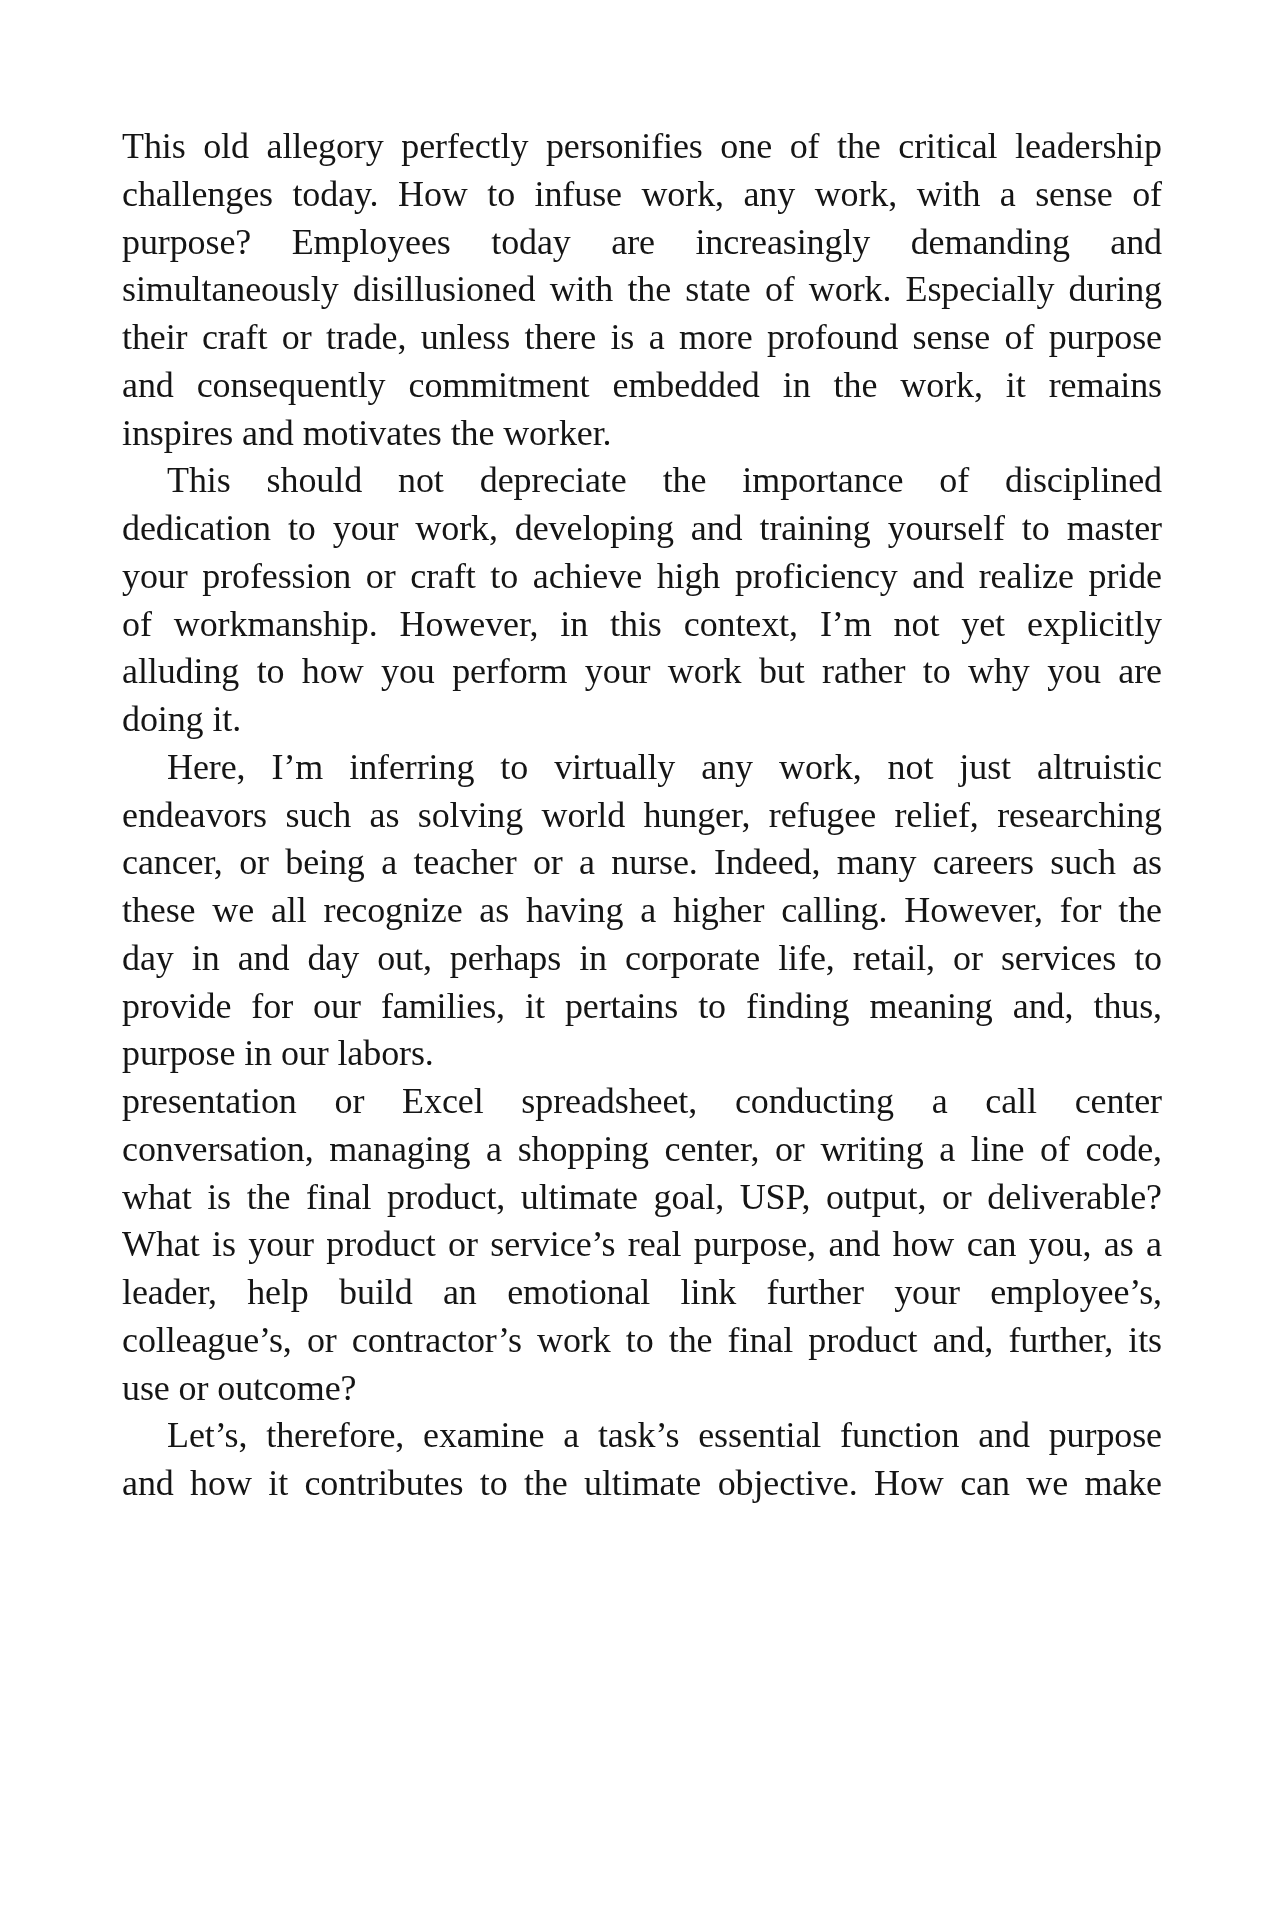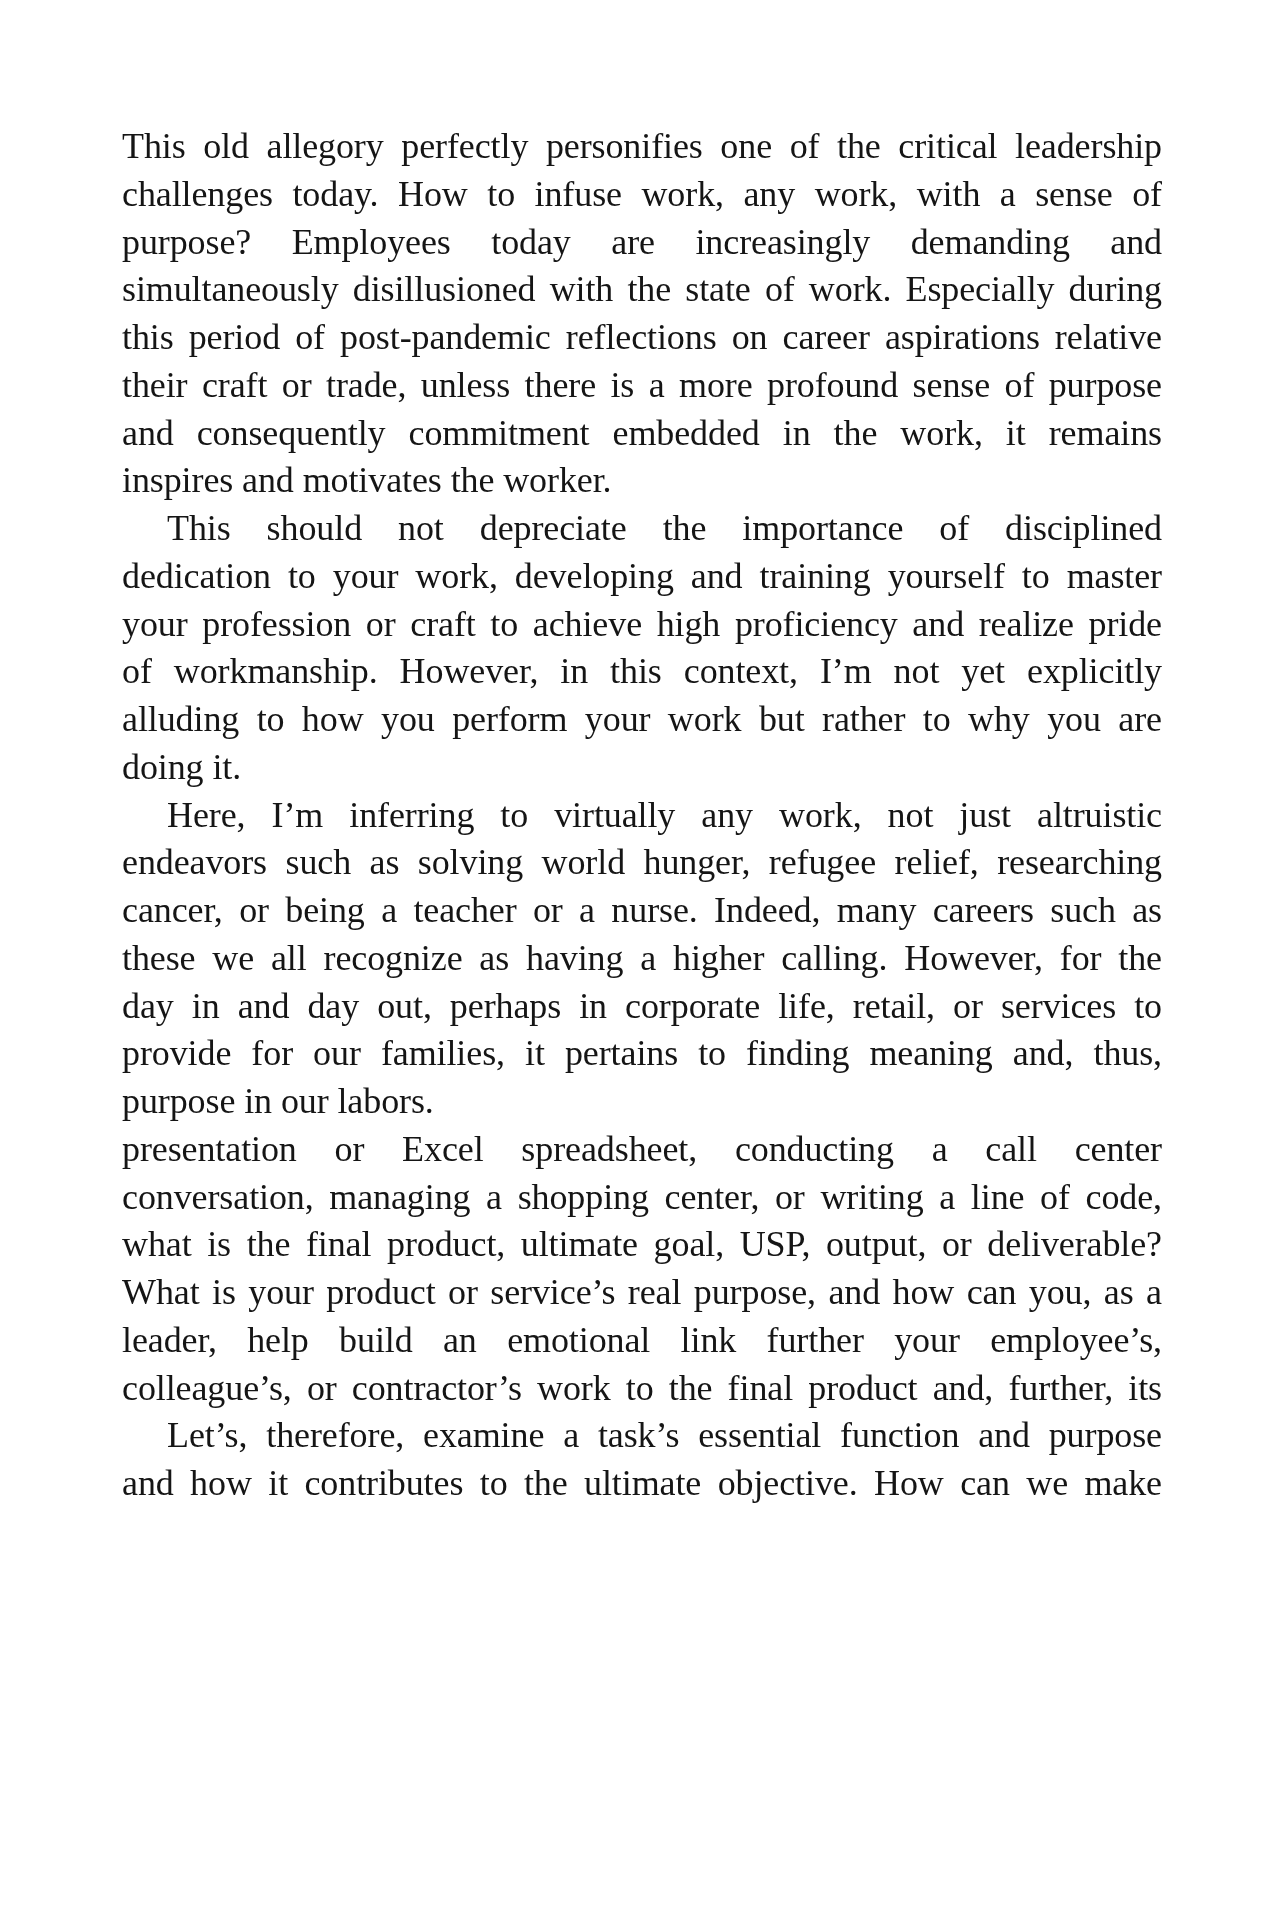--- a/index.html
+++ b/index.html
@@ -60,21 +60,20 @@
 <body>
 
 <div class="page">
   <div class="text-block">
 
     <div class="para">
       <div class="line">This old allegory perfectly personifies one of the critical leadership</div>
       <div class="line">challenges today. How to infuse work, any work, with a sense of</div>
       <div class="line">purpose? Employees today are increasingly demanding and</div>
       <div class="line">simultaneously disillusioned with the state of work. Especially during</div>
-      <div class="line">this period of post-pandemic reflections on career aspirations relative</div>
       <div class="line">their craft or trade, unless there is a more profound sense of purpose</div>
       <div class="line">and consequently commitment embedded in the work, it remains</div>
       <div class="line lastline">inspires and motivates the worker.</div>
     </div>
 
     <div class="para">
       <div class="line indent">This should not depreciate the importance of disciplined</div>
       <div class="line">dedication to your work, developing and training yourself to master</div>
       <div class="line">your profession or craft to achieve high proficiency and realize pride</div>
       <div class="line">of workmanship. However, in this context, I’m not yet explicitly</div>
@@ -92,20 +91,21 @@
       <div class="line lastline">purpose in our labors.</div>
     </div>
 
     <div class="para">
       <div class="line">presentation or Excel spreadsheet, conducting a call center</div>
       <div class="line">conversation, managing a shopping center, or writing a line of code,</div>
       <div class="line">what is the final product, ultimate goal, USP, output, or deliverable?</div>
       <div class="line">What is your product or service’s real purpose, and how can you, as a</div>
       <div class="line">leader, help build an emotional link further your employee’s,</div>
       <div class="line">colleague’s, or contractor’s work to the final product and, further, its</div>
+      <div class="line lastline">use or outcome?</div>
     </div>
 
     <div class="para">
       <div class="line indent">Let’s, therefore, examine a task’s essential function and purpose</div>
       <div class="line">and how it contributes to the ultimate objective. How can we make</div>
     </div>
 
   </div>
 
   <div class="watermark"><span>Copyrighted materia</span><span class="wm-suffix">l</span></div>

